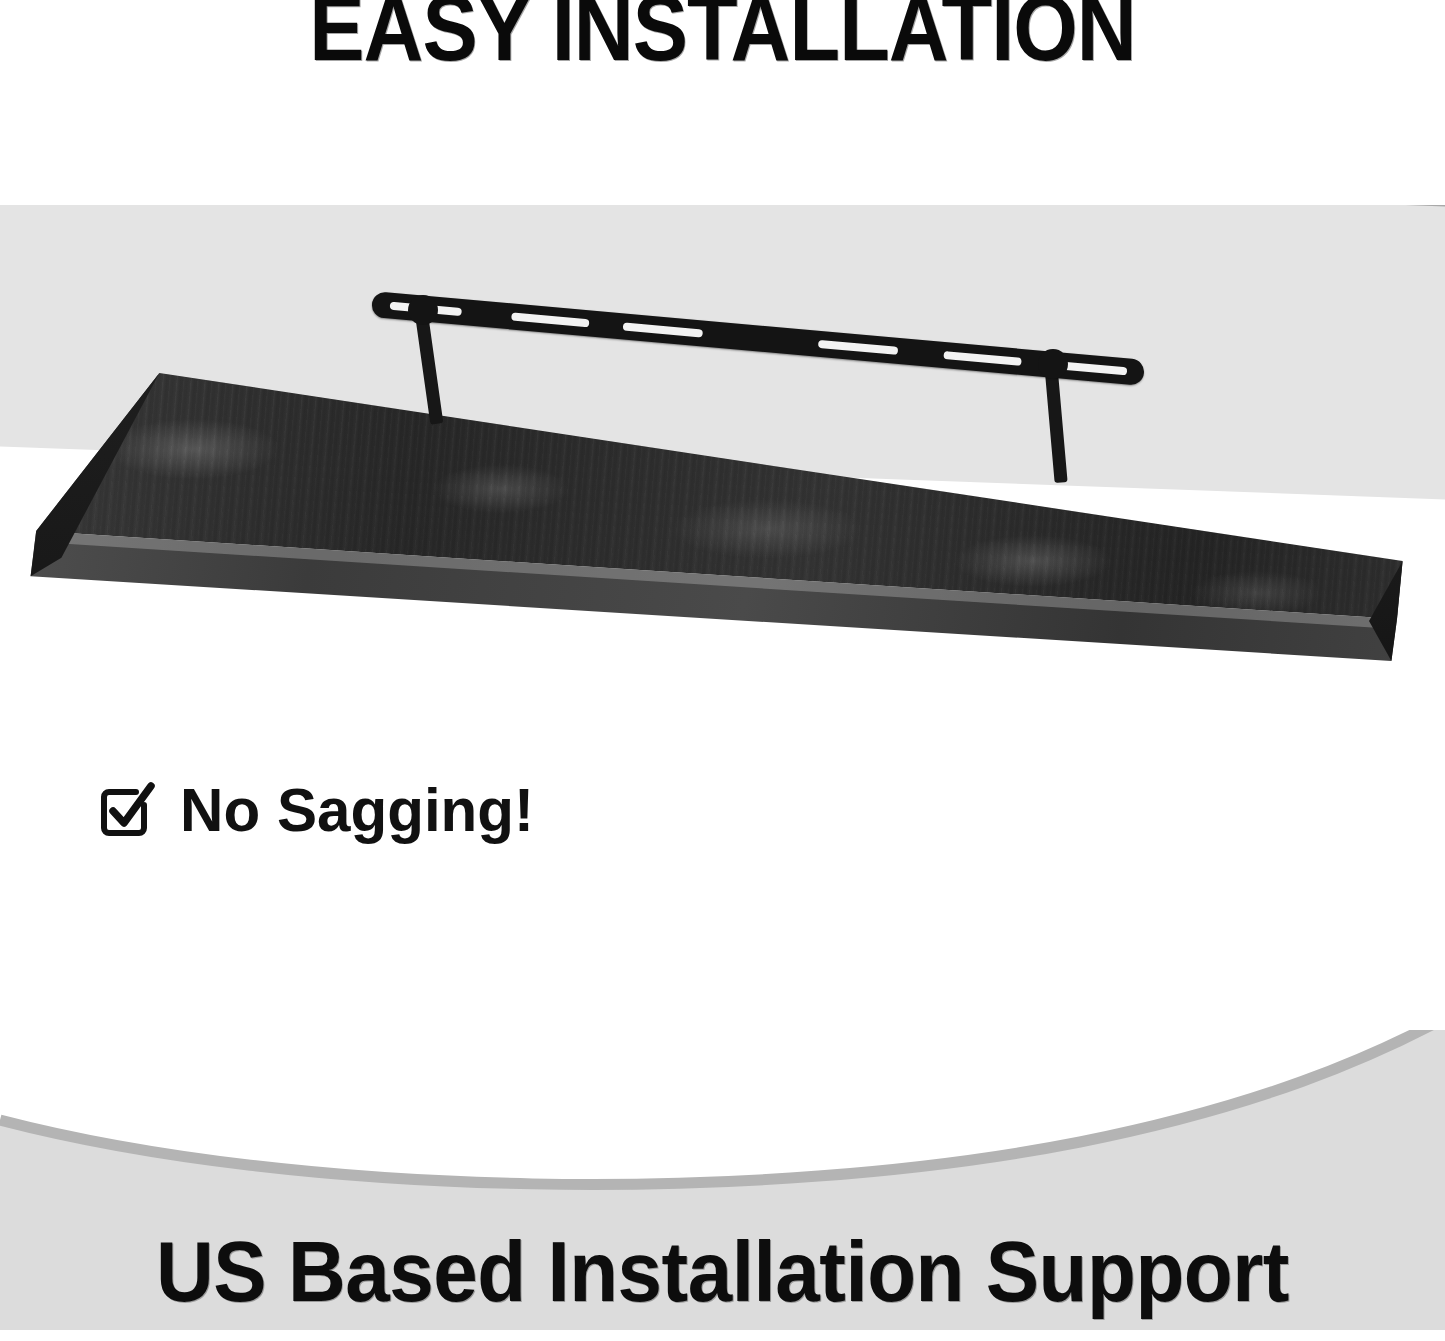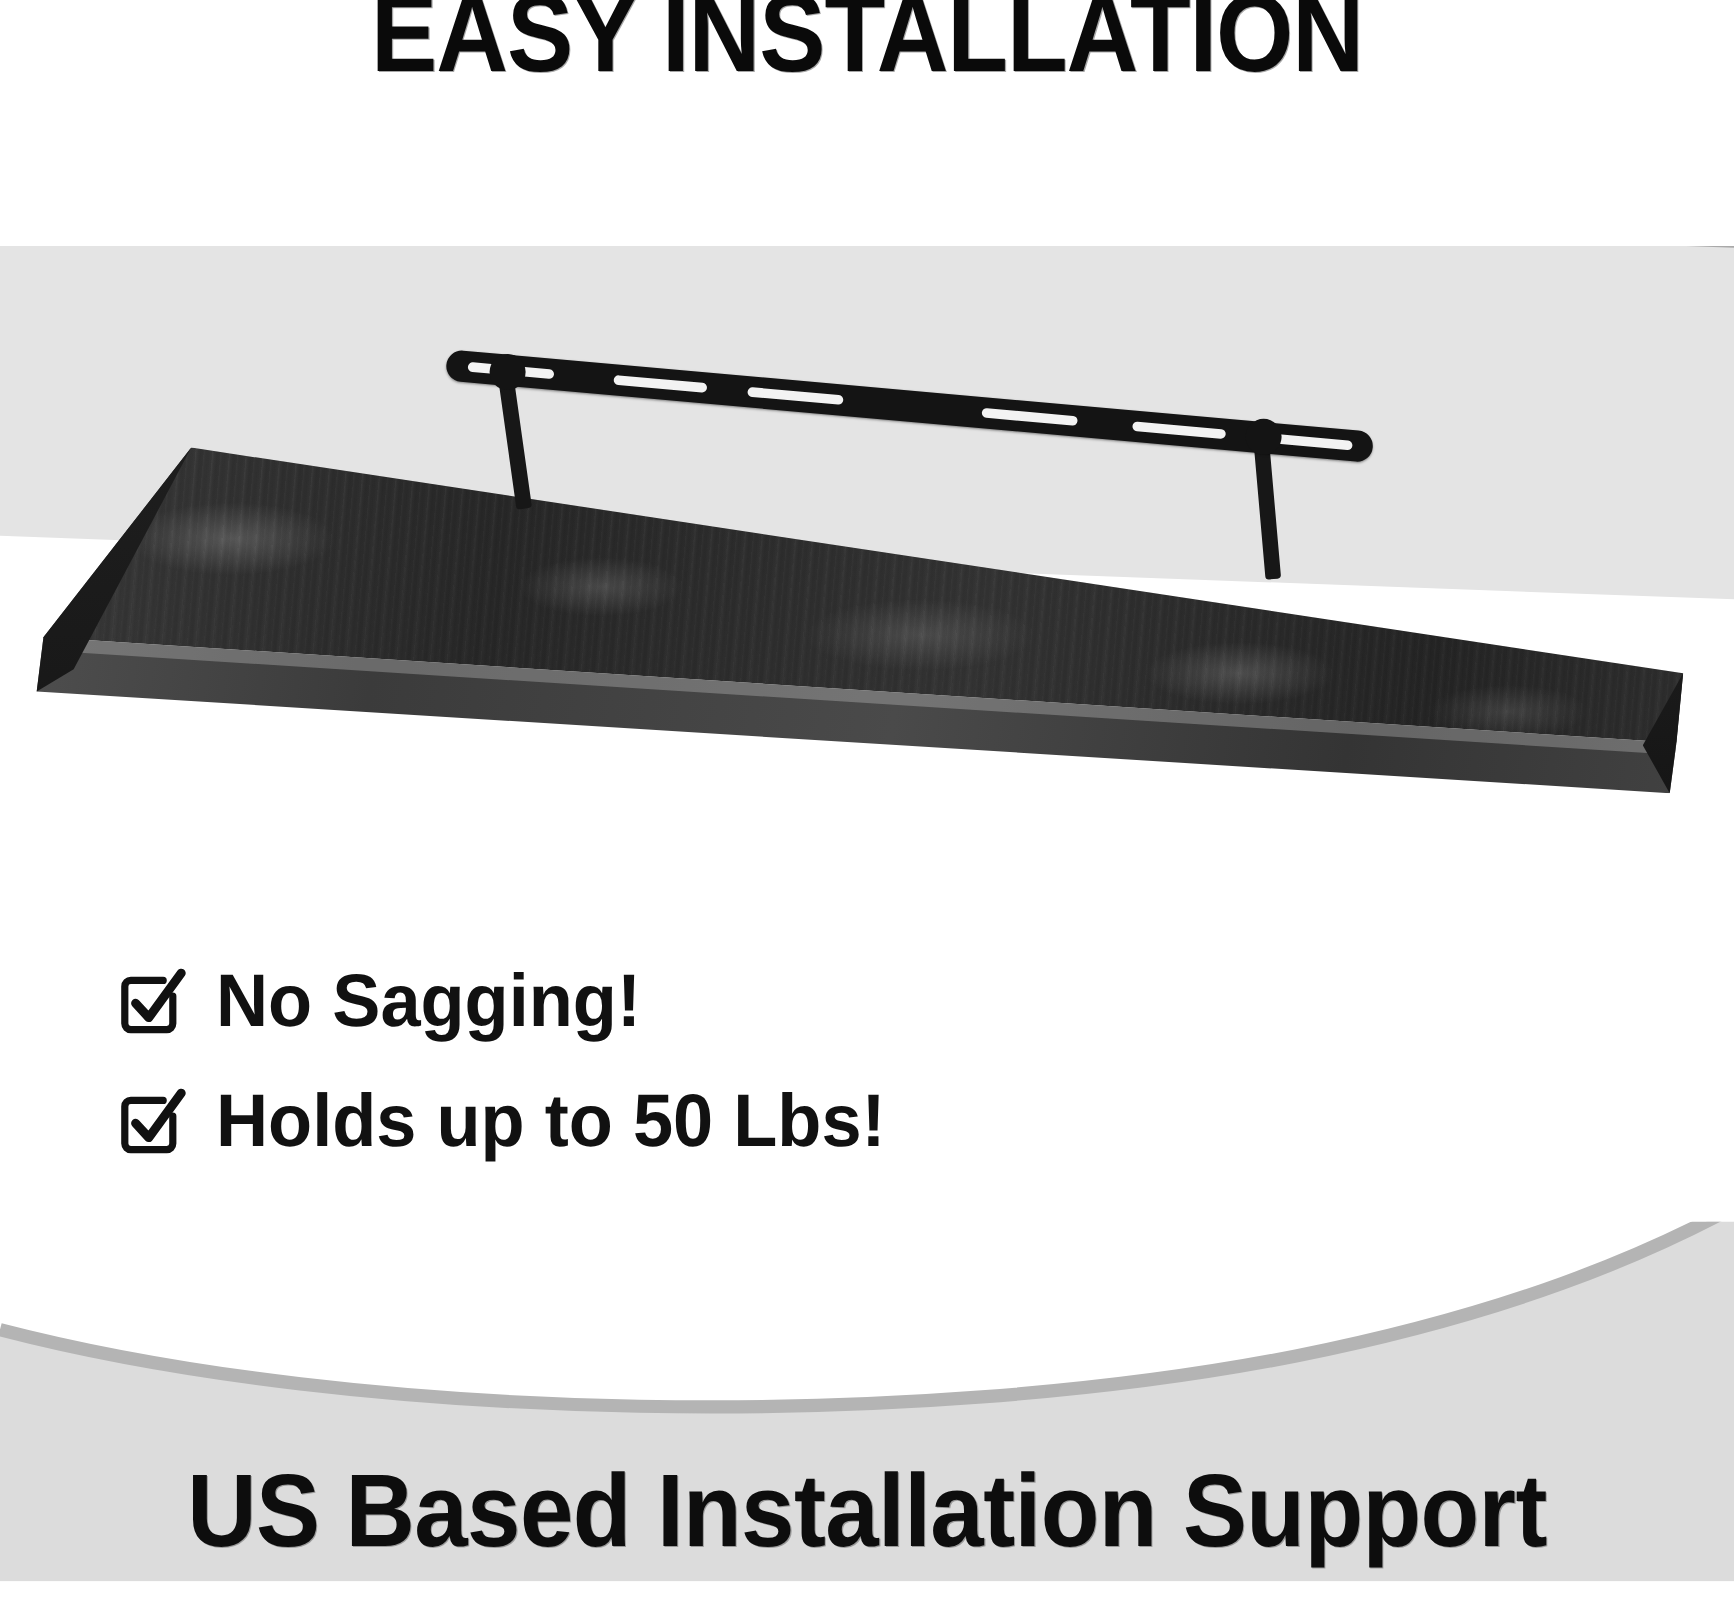--- a/index.html
+++ b/index.html
@@ -171,21 +171,21 @@
     position: absolute;
     inset: 0;
     clip-path: polygon(98.4% 54.0%, 98.0% 68.5%, 97.6% 79.0%, 96.0% 69.0%);
     background: linear-gradient(180deg, #242424 0%, #121212 100%);
   }
 
   
   .checklist {
     position: absolute;
     left: 98px;
-    top: 785px;
+    top: 760px;
     width: 900px;
   }
   .check-row {
     display: flex;
     align-items: center;
     height: 100px;
     gap: 24px;
   }
   .check-box {
     flex: 0 0 auto;
@@ -203,21 +203,21 @@
     letter-spacing: 0px;
     transform: scaleX(0.97);
     transform-origin: 0 50%;
     line-height: 1;
   }
 
   
   .bottom-band {
     position: absolute;
     left: 0;
-    bottom: 16px;
+    bottom: 4px;
     width: 1445px;
     height: 300px;
     overflow: hidden;
   }
   .bottom-band svg {
     position: absolute;
     left: 0;
     top: 0;
     display: block;
   }
@@ -283,29 +283,20 @@
     <div class="check-row">
       <span class="check-box">
         <svg width="58" height="58" viewBox="0 0 58 58" aria-hidden="true">
           <path d="M46 24 L46 47 A5 5 0 0 1 41 52 L11 52 A5 5 0 0 1 6 47 L6 16 A5 5 0 0 1 11 11 L38 11" fill="none" stroke="#111111" stroke-width="6" stroke-linecap="round"></path>
           <path d="M15 30 L26 42 L53 5" fill="none" stroke="#111111" stroke-width="7.5" stroke-linecap="round" stroke-linejoin="round"></path>
         </svg>
       </span>
       <span class="check-label">No Sagging!</span>
     </div>
 
-    <div class="check-row">
-      <span class="check-box">
-        <svg width="58" height="58" viewBox="0 0 58 58" aria-hidden="true">
-          <path d="M46 24 L46 47 A5 5 0 0 1 41 52 L11 52 A5 5 0 0 1 6 47 L6 16 A5 5 0 0 1 11 11 L38 11" fill="none" stroke="#111111" stroke-width="6" stroke-linecap="round"></path>
-          <path d="M15 30 L26 42 L53 5" fill="none" stroke="#111111" stroke-width="7.5" stroke-linecap="round" stroke-linejoin="round"></path>
-        </svg>
-      </span>
-      <span class="check-label">Holds up to 50 Lbs!</span>
-    </div>
 
 
   </div>
 
   <div class="bottom-band">
     <svg width="1445" height="300" viewBox="0 0 1445 300" preserveAspectRatio="none" aria-hidden="true">
       <path d="M0,90 C300,168 760,175 1080,112 C1260,76 1370,28 1445,-12 L1445,300 L0,300 Z" fill="#dcdcdc"></path>
       <path d="M0,90 C300,168 760,175 1080,112 C1260,76 1370,28 1445,-12" fill="none" stroke="#b4b4b4" stroke-width="11"></path>
     </svg>
     <div class="bottom-text">US Based Installation Support</div>

